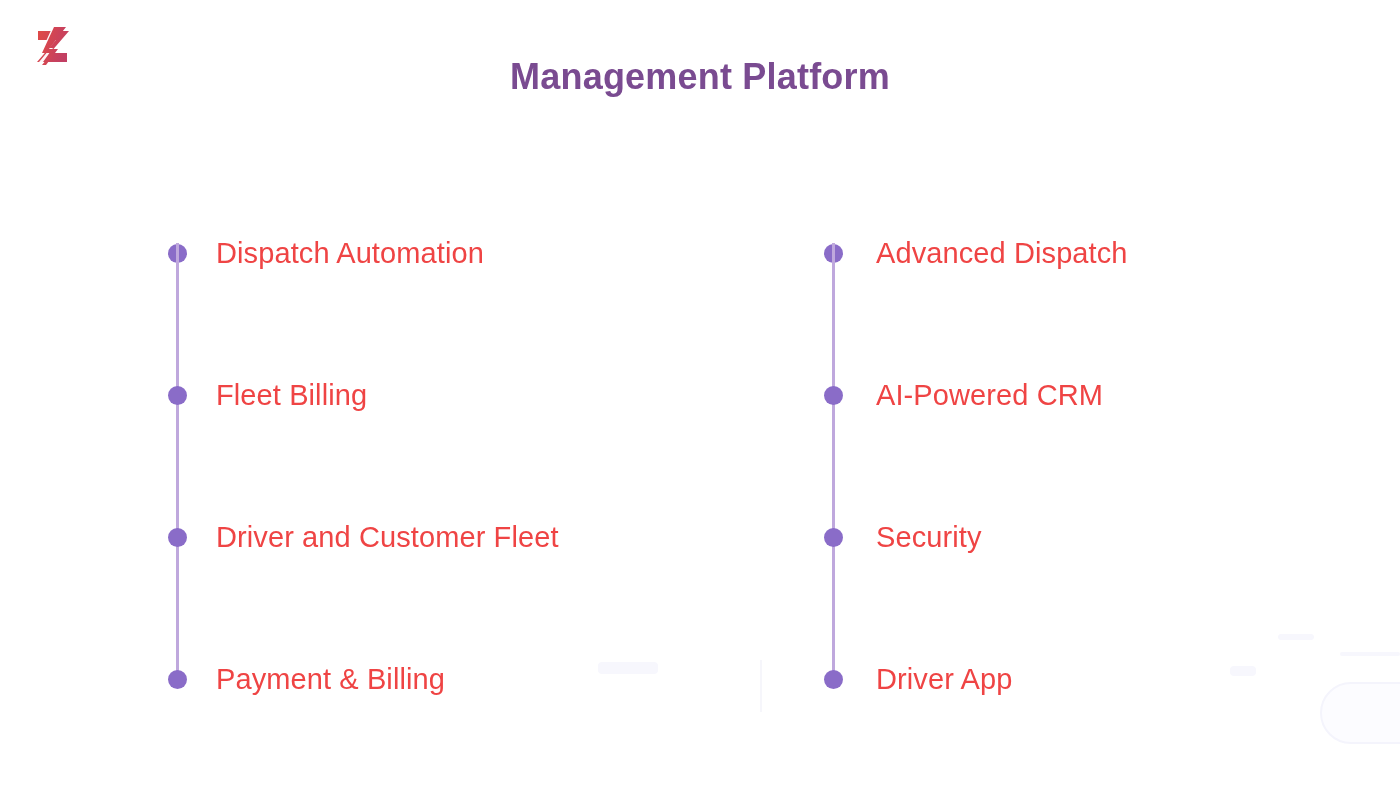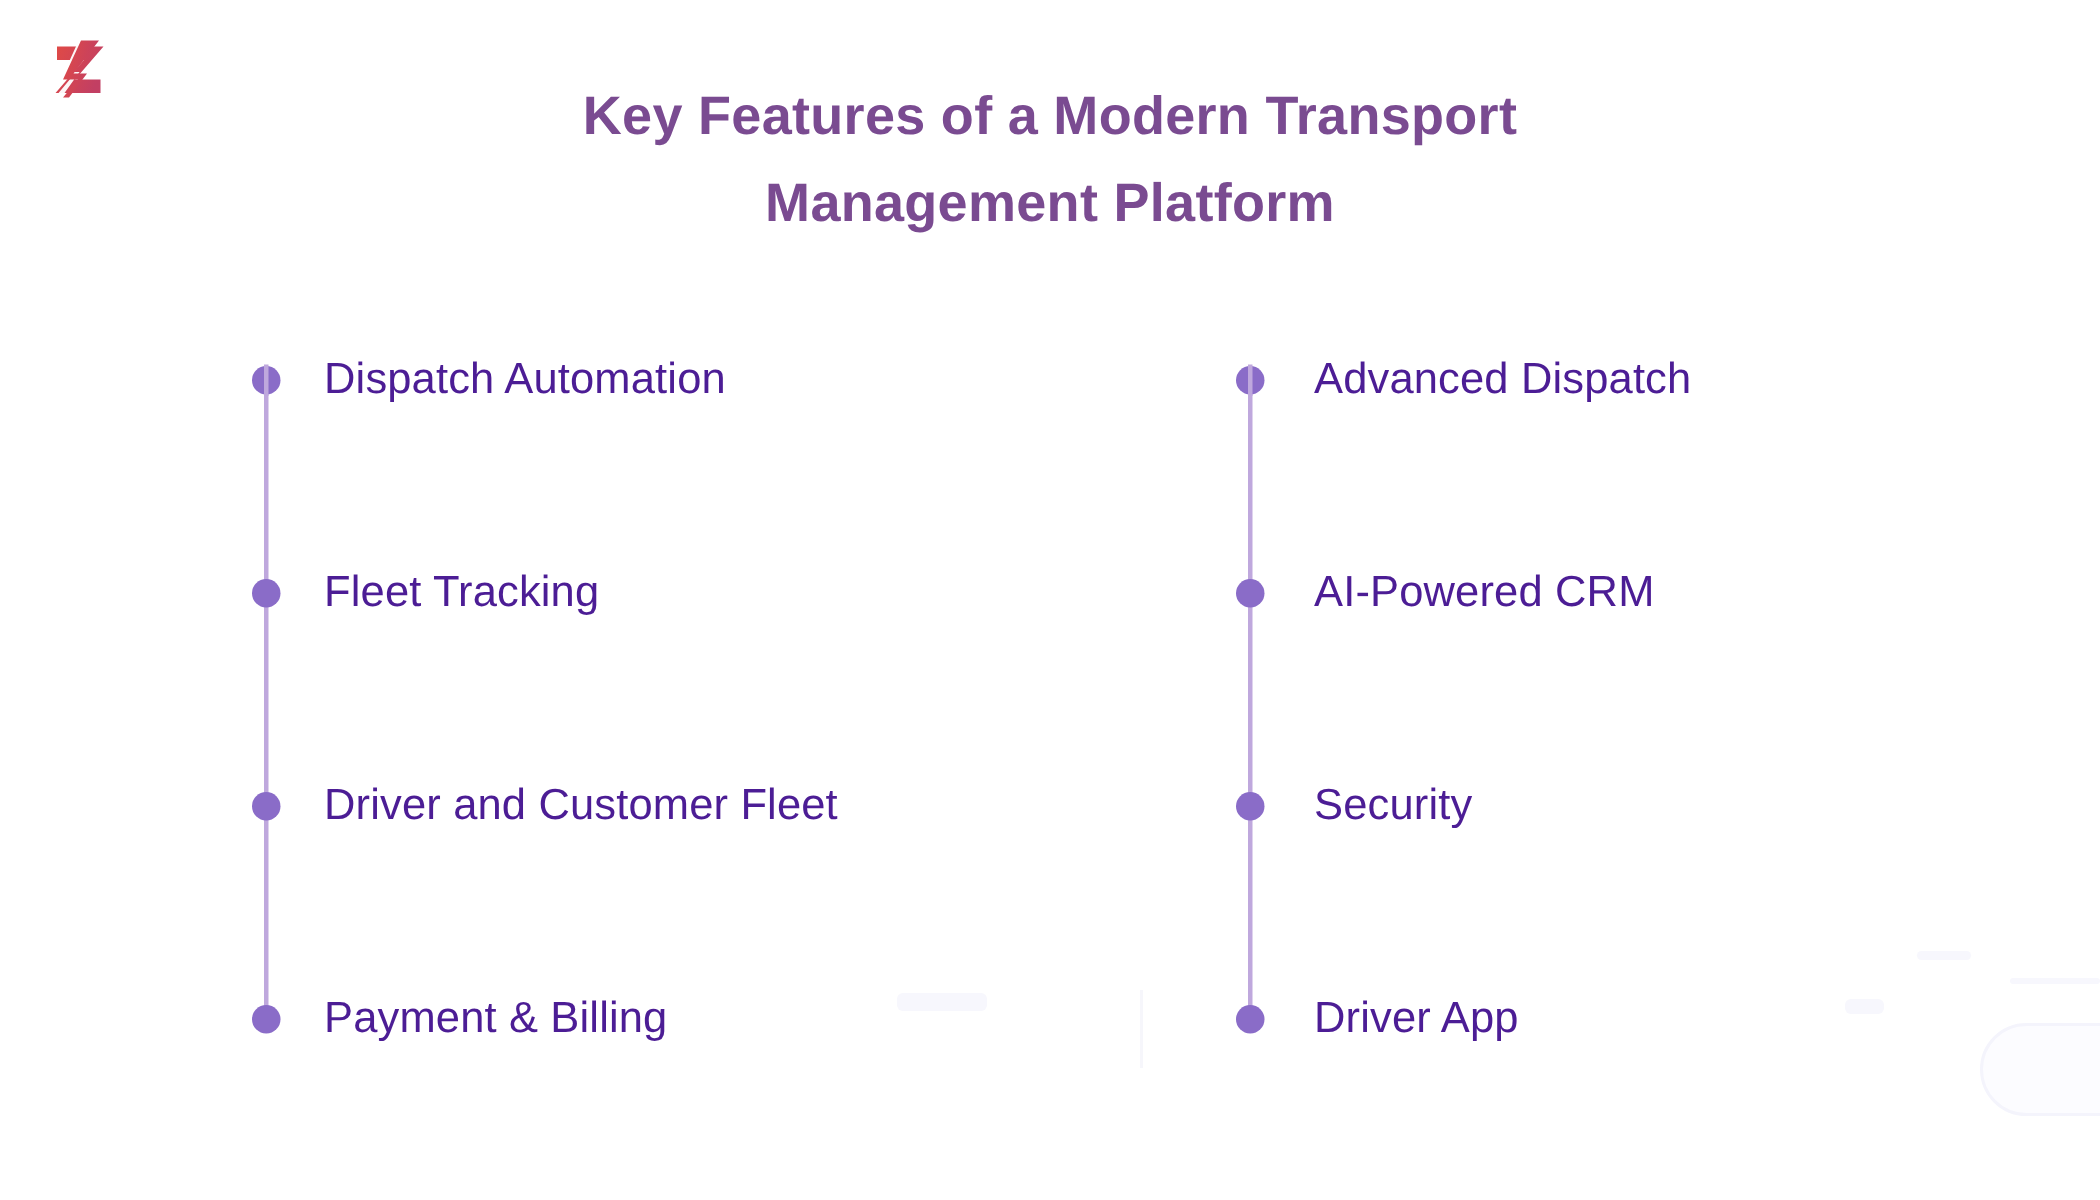--- a/index.html
+++ b/index.html
@@ -125,21 +125,21 @@
     top: -1px;
     width: 2.5px;
     height: 21px;
     background: #bfa8dd;
   }
   .feature-label {
     position: absolute;
     left: 48px;
     top: 0;
     white-space: nowrap;
-    color: #4c1d95;
+    color: #ef4444;
     font-size: 29px;
     font-weight: 400;
     letter-spacing: 0.1px;
     line-height: 42px;
   }
   .column.right .feature-label { left: 52px; }
   .column.right .feature:first-child .feature-label { left: 58px; top: 2px; }
 </style>
 </head>
 <body>
@@ -161,36 +161,35 @@
         <stop offset="100%" stop-color="#c23f63"></stop>
       </linearGradient>
     </defs>
     <path d="M2 5 H33 L14 27 H31 L31 36 H1 L20 14 H2 Z" fill="url(#zgrad)"></path>
     <path d="M16 2 L26 2 L11 22 L17 22 L7 36 L3 36 L13 24 L6 24 Z" fill="#ffffff" opacity="0.95"></path>
     <path d="M18 1 H30 L13 23 H22 L10 39 H6 L16 27 H6 Z" fill="url(#zgrad)"></path>
   </svg>
 </div>
 
 <div class="title">
-  <div>Key Features of a Modern Transport</div>
   <div>Management Platform</div>
 </div>
 
 <div class="columns">
 
   <div class="column left">
     <div class="track"></div>
 
     <div class="feature">
       <span class="dot split"></span>
       <span class="feature-label">Dispatch Automation</span>
     </div>
     <div class="feature">
       <span class="dot"></span>
-      <span class="feature-label">Fleet Tracking</span>
+      <span class="feature-label">Fleet Billing</span>
     </div>
     <div class="feature">
       <span class="dot"></span>
       <span class="feature-label">Driver and Customer Fleet</span>
     </div>
     <div class="feature">
       <span class="dot"></span>
       <span class="feature-label">Payment &amp; Billing</span>
     </div>
   </div>

